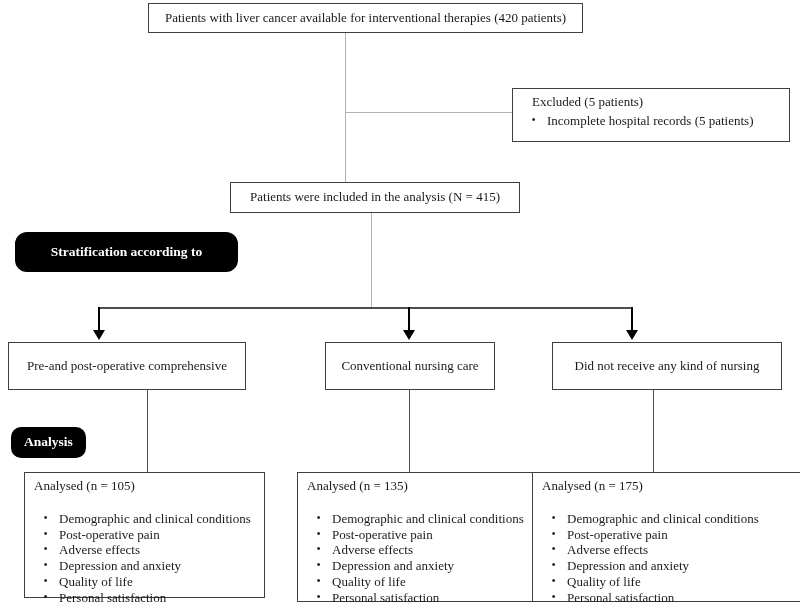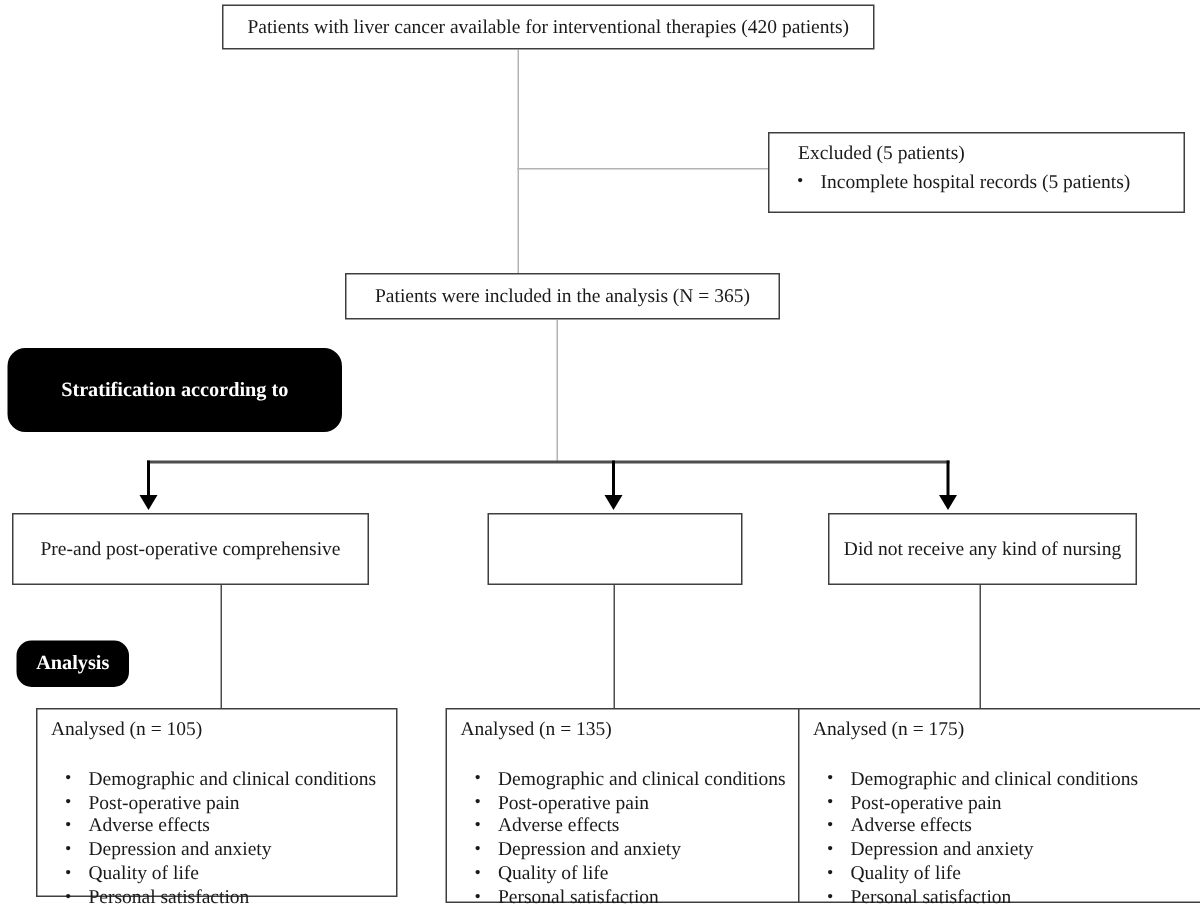--- a/index.html
+++ b/index.html
@@ -69,33 +69,34 @@
 
   <div class="box excl" style="left:512px;top:88px;width:278px;height:54px">
     <div class="ltitle">Excluded (5 patients)</div>
     <div class="brow">
       <span class="dot">•</span>
       <span>Incomplete hospital records (5 patients)</span>
     </div>
   </div>
 
   <div class="box center" style="left:230px;top:182px;width:290px;height:31px">
-    <div>Patients were included in the analysis (N = 365)</div>
+    <div>Patients were included in the analysis (N = 415)</div>
   </div>
 
-  <div class="label" style="left:5px;top:232px;width:223px;height:56px">
+  <div class="label" style="left:15px;top:232px;width:223px;height:40px">
     <div>Stratification according to</div>
   </div>
 
   <div class="box center" style="left:8px;top:342px;width:238px;height:48px">
     <div>Pre-and post-operative comprehensive</div>
   </div>
   <div class="box center" style="left:325px;top:342px;width:170px;height:48px">
+    <div>Conventional nursing care</div>
   </div>
-  <div class="box center" style="left:552px;top:342px;width:206px;height:48px">
+  <div class="box center" style="left:552px;top:342px;width:230px;height:48px">
     <div>Did not receive any kind of nursing</div>
   </div>
 
   <div class="label" style="left:11px;top:427px;width:75px;height:31px;border-radius:10px">
     <div>Analysis</div>
   </div>
 
   <div class="box listbox" style="left:24px;top:472px;width:241px;height:126px">
     <div class="ltitle">Analysed (n = 105)</div>
     <div class="brow">

